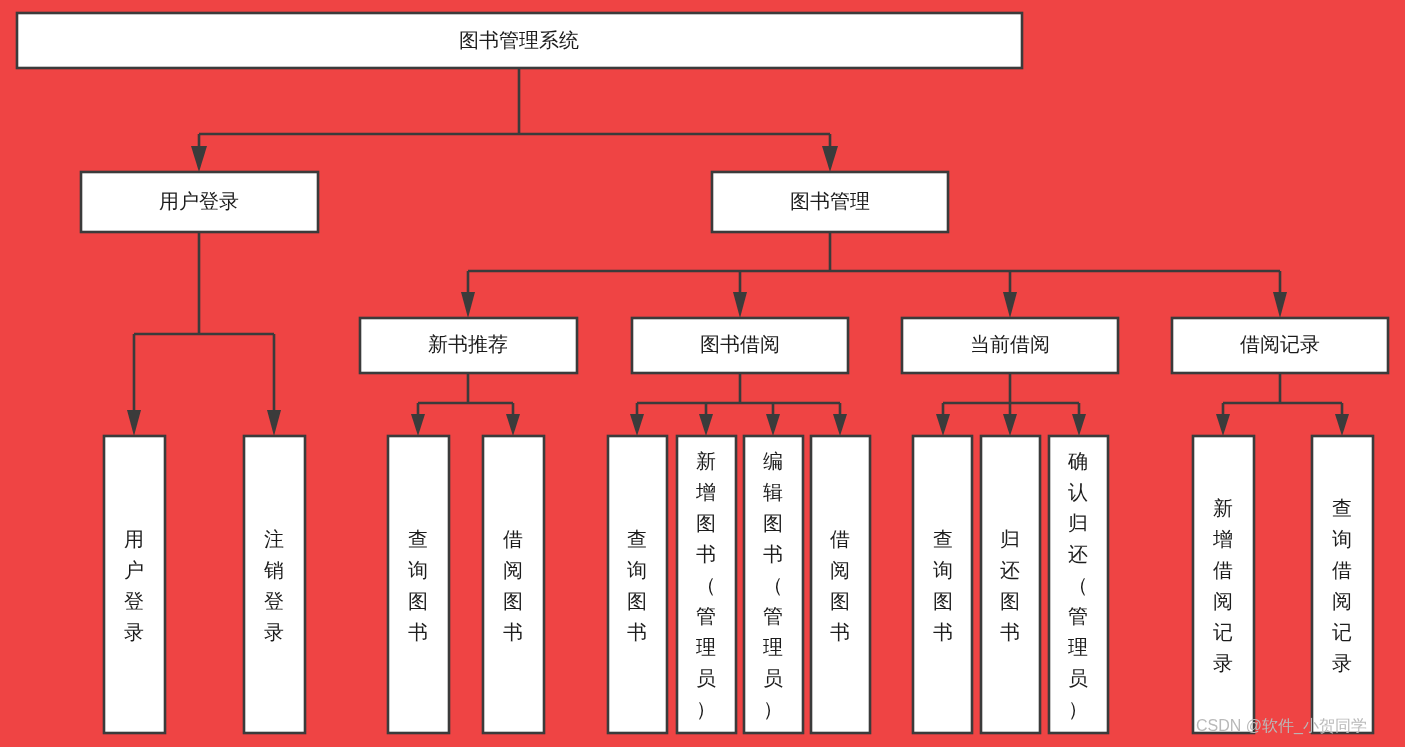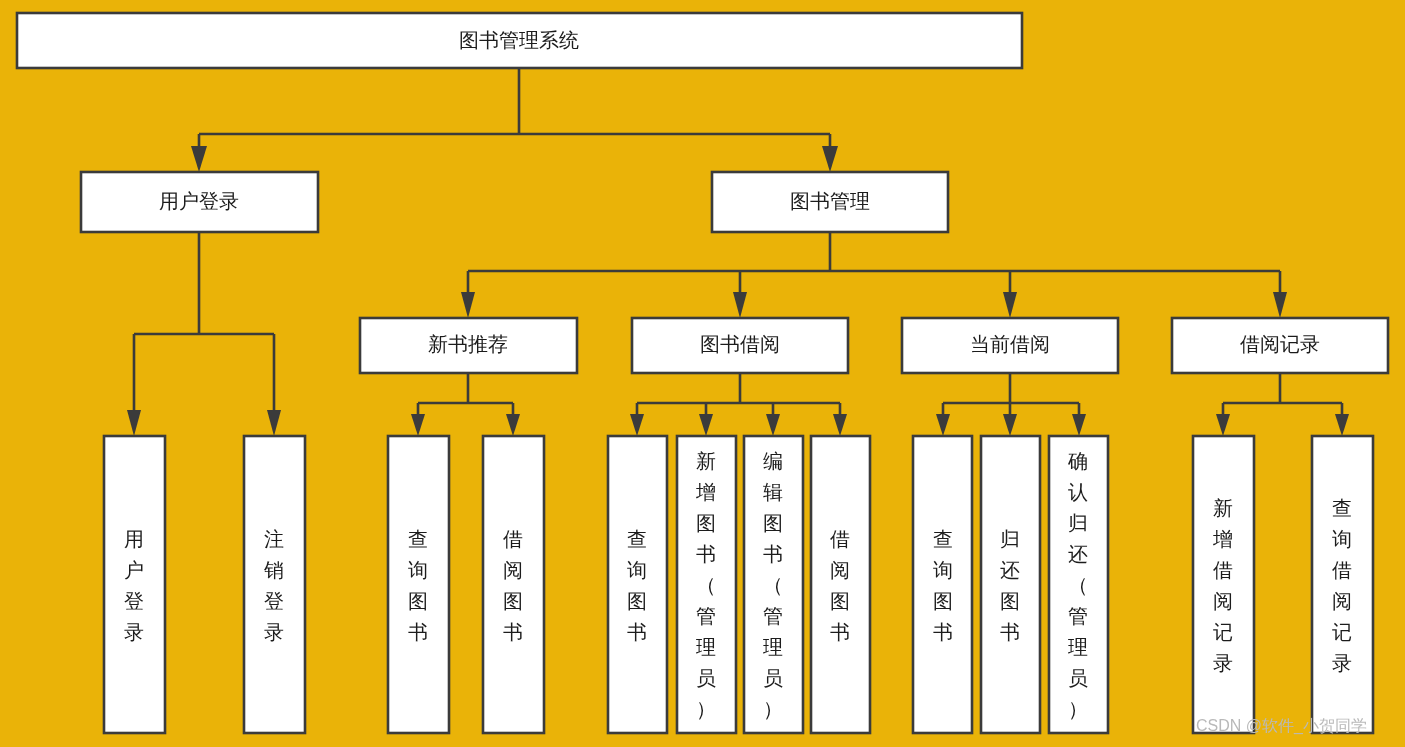--- a/index.html
+++ b/index.html
@@ -11,21 +11,21 @@
   body {
     width: 1405px;
     height: 747px;
     overflow: hidden;
     font-family: "Liberation Sans", "DejaVu Sans", sans-serif;
   }
   #diagram-root {
     position: relative;
     width: 1405px;
     height: 747px;
-    background: #eab308;
+    background: #ef4444;
   }
   svg#flowchart {
     position: absolute;
     left: 0;
     top: 0;
     width: 1405px;
     height: 747px;
     display: block;
   }
   .node-rect {

